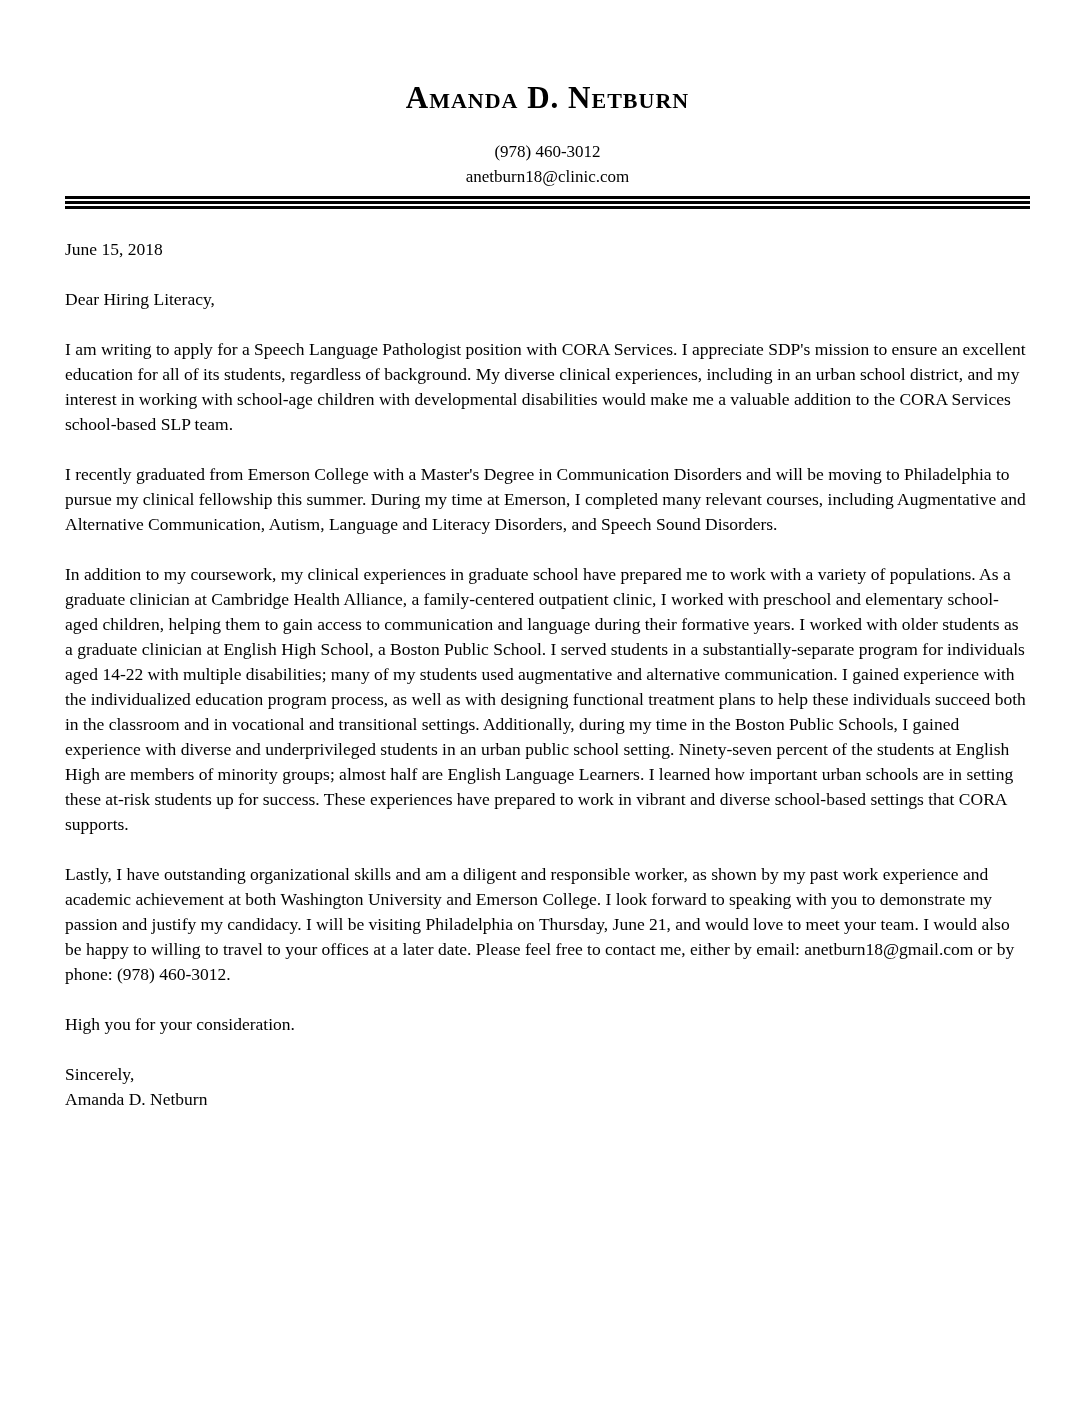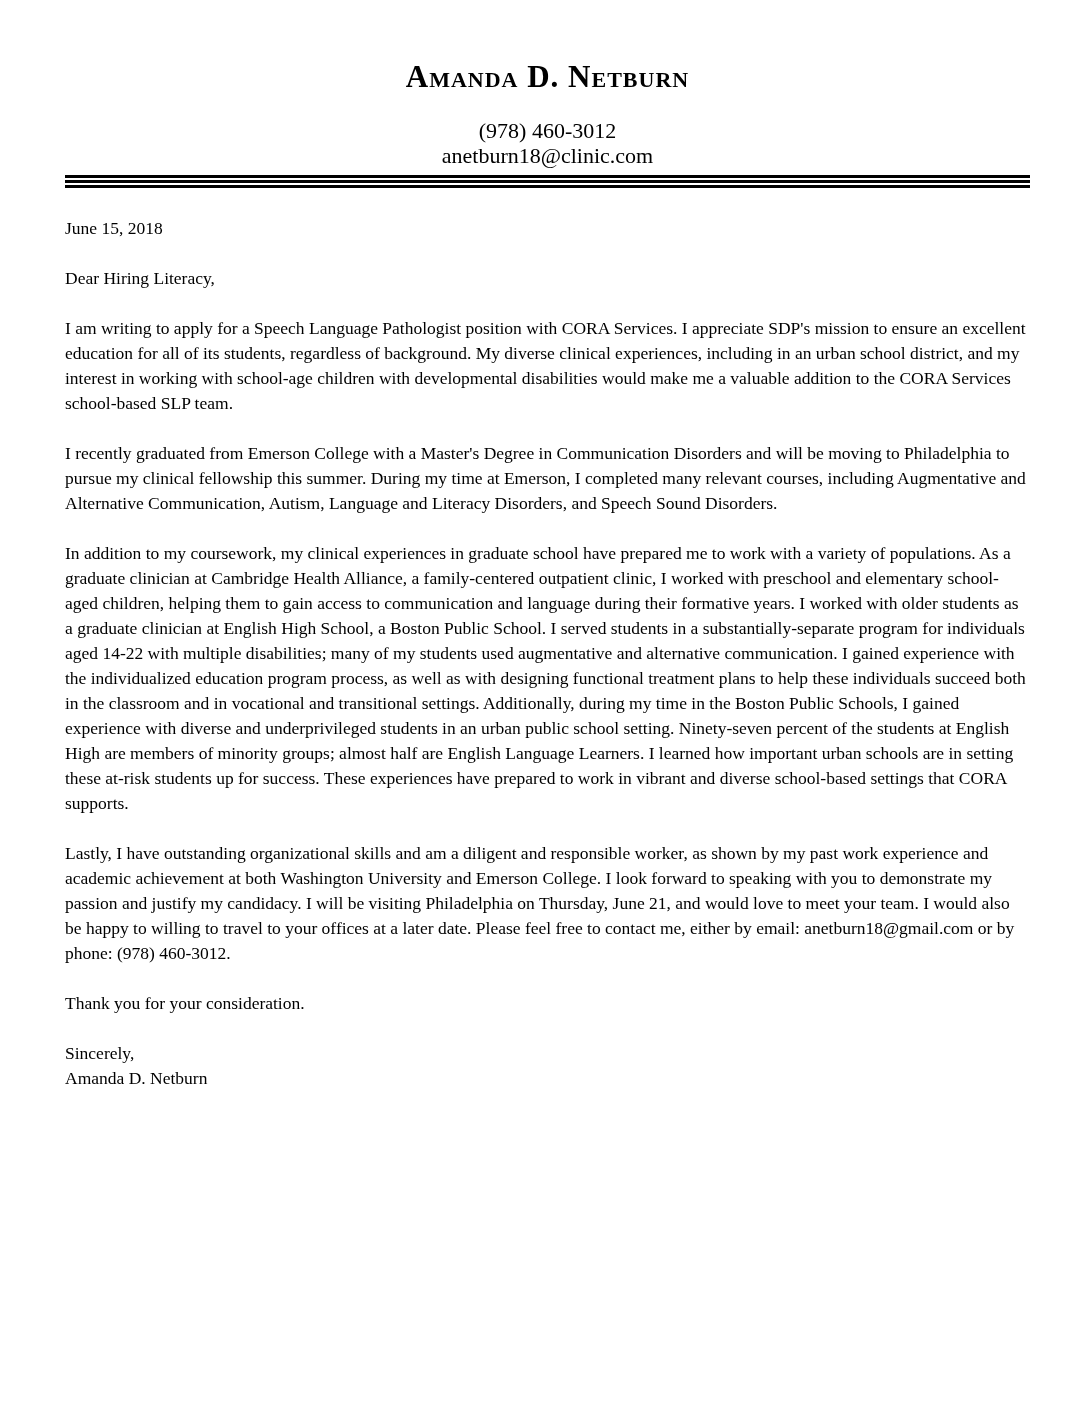--- a/index.html
+++ b/index.html
@@ -8,37 +8,37 @@
     padding: 0;
     background: #ffffff;
   }
   .page {
     width: 1088px;
     height: 1334px;
     margin: 0 auto;
     background: #ffffff;
     color: #000000;
     font-family: "Liberation Serif", "DejaVu Serif", serif;
-    padding: 60px 58px 0 65px;
+    padding: 81px 58px 0 65px;
     overflow: hidden;
   }
   .letter-header {
     text-align: center;
   }
   .author-name {
     margin: 0;
     font-size: 31px;
     font-weight: bold;
     font-variant: small-caps;
     letter-spacing: 1px;
     line-height: 1.1;
   }
   .contact {
     margin-top: 24px;
-    font-size: 22px;
+    font-size: 17px;
     line-height: 25px;
   }
   .divider {
     margin-top: 7px;
     height: 13px;
     border-top: 3px solid #000000;
     border-bottom: 3px solid #000000;
     position: relative;
   }
   .divider-mid {
@@ -88,21 +88,21 @@
     <p class="greeting">Dear Hiring Literacy,</p>
 
     <p>I am writing to apply for a Speech Language Pathologist position with CORA Services. I appreciate SDP's mission to ensure an excellent education for all of its students, regardless of background. My diverse clinical experiences, including in an urban school district, and my interest in working with school-age children with developmental disabilities would make me a valuable addition to the CORA Services school-based SLP team.</p>
 
     <p>I recently graduated from Emerson College with a Master's Degree in Communication Disorders and will be moving to Philadelphia to pursue my clinical fellowship this summer. During my time at Emerson, I completed many relevant courses, including Augmentative and Alternative Communication, Autism, Language and Literacy Disorders, and Speech Sound Disorders.</p>
 
     <p>In addition to my coursework, my clinical experiences in graduate school have prepared me to work with a variety of populations. As a graduate clinician at Cambridge Health Alliance, a family-centered outpatient clinic, I worked with preschool and elementary school-aged children, helping them to gain access to communication and language during their formative years. I worked with older students as a graduate clinician at English High School, a Boston Public School. I served students in a substantially-separate program for individuals aged 14-22 with multiple disabilities; many of my students used augmentative and alternative communication. I gained experience with the individualized education program process, as well as with designing functional treatment plans to help these individuals succeed both in the classroom and in vocational and transitional settings. Additionally, during my time in the Boston Public Schools, I gained experience with diverse and underprivileged students in an urban public school setting. Ninety-seven percent of the students at English High are members of minority groups; almost half are English Language Learners. I learned how important urban schools are in setting these at-risk students up for success. These experiences have prepared to work in vibrant and diverse school-based settings that CORA supports.</p>
 
     <p>Lastly, I have outstanding organizational skills and am a diligent and responsible worker, as shown by my past work experience and academic achievement at both Washington University and Emerson College. I look forward to speaking with you to demonstrate my passion and justify my candidacy. I will be visiting Philadelphia on Thursday, June 21, and would love to meet your team. I would also be happy to willing to travel to your offices at a later date. Please feel free to contact me, either by email: anetburn18@gmail.com or by phone: (978) 460-3012.</p>
 
-    <p>Thank you for your consideration.</p>
+    <p>High you for your consideration.</p>
 
     <div class="signature-block">
       <div>Sincerely,</div>
       <div>Amanda D. Netburn</div>
     </div>
   </main>
 
 </div>
 
 </body></html>

